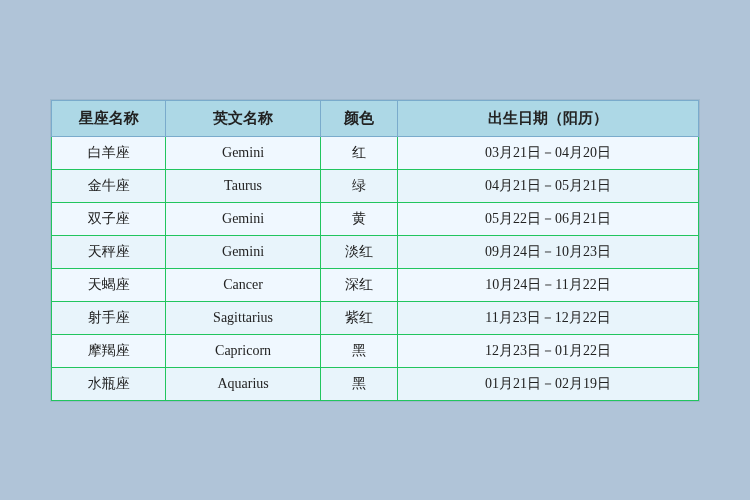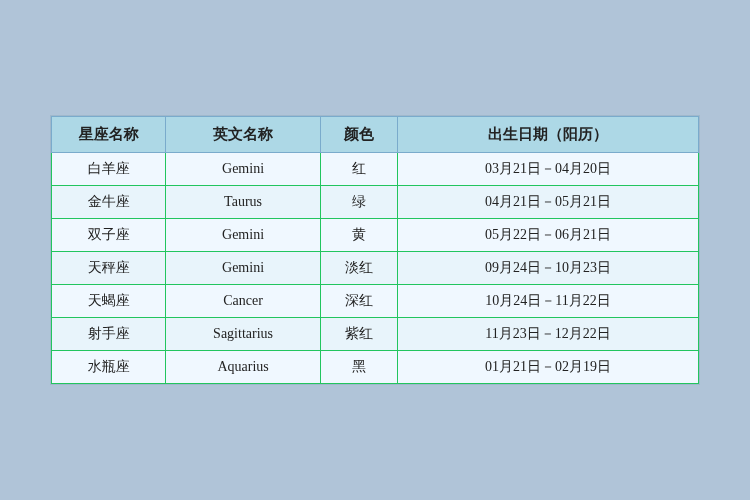--- a/index.html
+++ b/index.html
@@ -101,20 +101,26 @@
           <td>深红</td>
           <td>10月24日－11月22日</td>
         </tr>
         <tr>
           <td>射手座</td>
           <td>Sagittarius</td>
           <td>紫红</td>
           <td>11月23日－12月22日</td>
         </tr>
         <tr>
+          <td>摩羯座</td>
+          <td>Capricorn</td>
+          <td>黑</td>
+          <td>12月23日－01月22日</td>
+        </tr>
+        <tr>
           <td>水瓶座</td>
           <td>Aquarius</td>
           <td>黑</td>
           <td>01月21日－02月19日</td>
         </tr>
       </tbody>
   </table>
 </div>
 
 </body></html>

